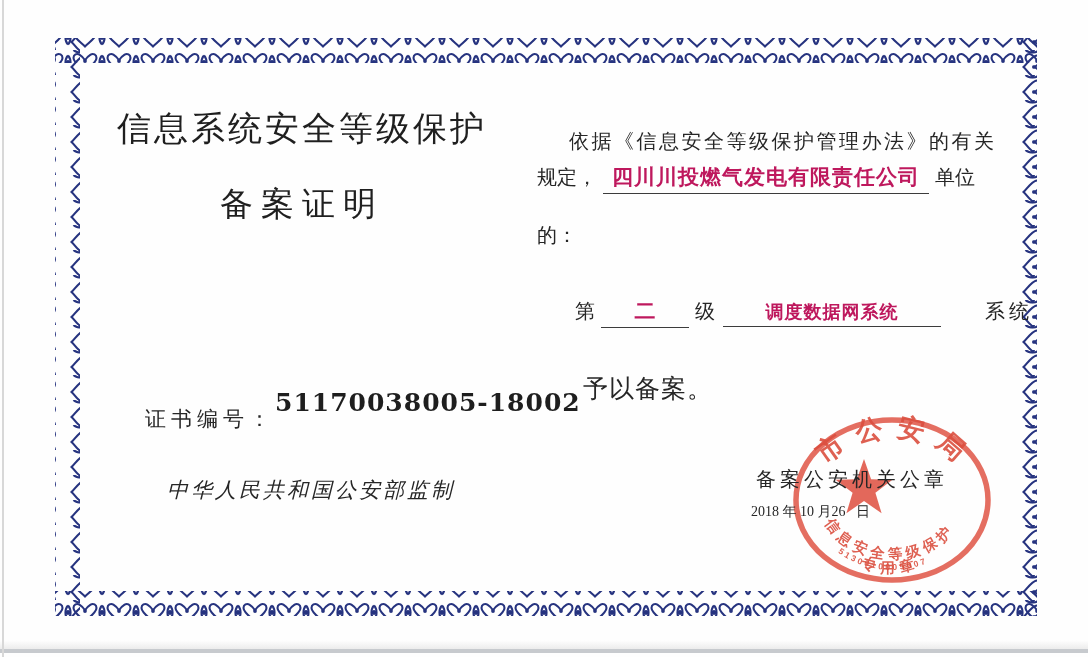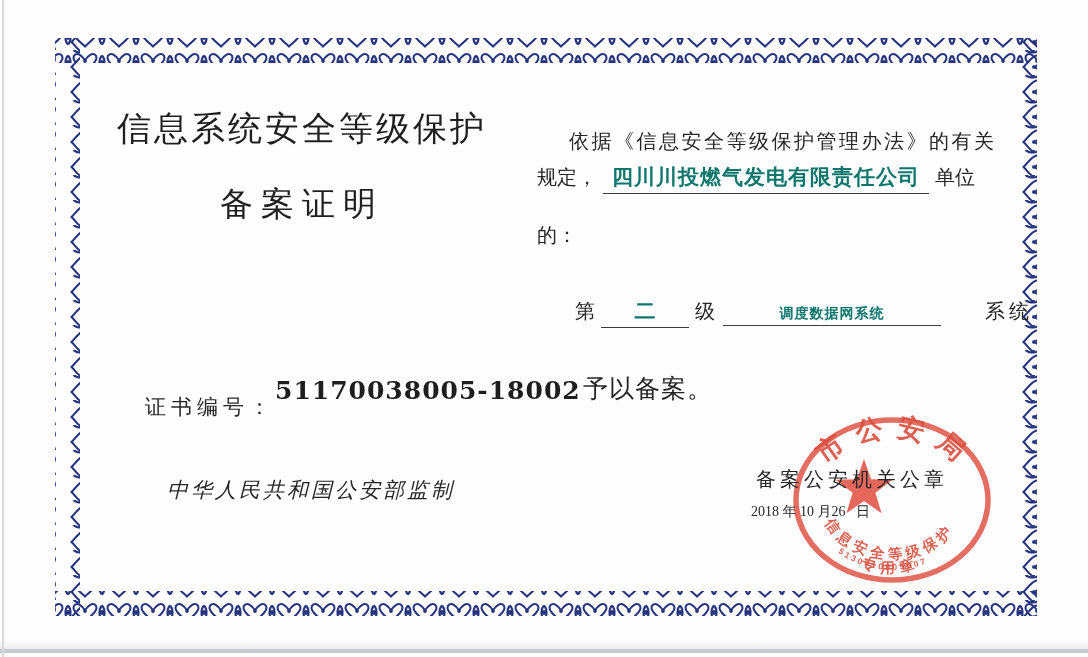--- a/index.html
+++ b/index.html
@@ -18,28 +18,28 @@
   .scan-shadow-bottom{position:absolute;left:0;top:640px;width:1088px;height:9px;background:linear-gradient(#ffffff,#ececec);z-index:0;}
   
   .txt{position:absolute;z-index:2;}
   .title-block{left:88px;top:106px;width:428px;text-align:center;}
   .title-l1{font-size:34px;letter-spacing:3px;color:#1f1f1f;font-weight:500;}
   .title-l2{margin-top:30px;font-size:33px;letter-spacing:8px;color:#1f1f1f;font-weight:500;}
   .intro-l1{left:537px;top:128px;width:470px;font-size:20px;letter-spacing:2.5px;text-indent:32px;white-space:nowrap;}
   .intro-l2{left:537px;top:163px;width:470px;font-size:20px;display:flex;align-items:baseline;white-space:nowrap;}
   .intro-l3{left:537px;top:222px;font-size:20px;}
   .blank{display:inline-block;border-bottom:1.5px solid #3c3c3c;text-align:center;
-         font-family:Liberation Sans, sans-serif;font-weight:bold;color:#0f766e;}
+         font-family:Liberation Sans, sans-serif;font-weight:bold;color:#be185d;}
   .unit-blank{min-width:322px;font-size:21px;letter-spacing:1px;padding:0 2px 2px 2px;margin:0 6px;}
   .grade-line{left:575px;top:297px;width:430px;font-size:20px;display:flex;align-items:baseline;white-space:nowrap;}
   .grade-blank{min-width:88px;font-size:21px;padding-bottom:2px;margin:0 6px;}
-  .system-blank{min-width:218px;font-size:14px;letter-spacing:1px;padding-bottom:2px;margin:0 8px;}
+  .system-blank{min-width:218px;font-size:18px;letter-spacing:1px;padding-bottom:2px;margin:0 8px;}
   .grade-suffix{letter-spacing:4px;margin-left:36px;}
   .filing{left:583px;top:372px;font-size:25px;letter-spacing:1px;}
-  .cert-row{left:145px;top:376px;display:flex;align-items:flex-start;}
+  .cert-row{left:145px;top:388px;display:flex;align-items:flex-start;}
   .cert-label{font-size:21px;letter-spacing:5px;padding-top:17px;}
   .cert-num{font-size:25px;font-weight:bold;letter-spacing:1px;color:#1e1e1e;
             font-family:"DejaVu Serif","Liberation Serif",serif;}
   .issuer{left:167px;top:476px;font-size:21px;letter-spacing:3px;font-style:italic;}
   .seal-caption{left:756px;top:466px;font-size:20px;letter-spacing:4px;z-index:3;}
   .date-line{left:751px;top:503px;font-size:14px;white-space:pre;z-index:3;}
   
   .seal{position:absolute;left:780px;top:403px;width:228px;height:198px;z-index:1;opacity:.92;}
   .seal text{font-family:"Liberation Sans","DejaVu Sans",sans-serif;font-weight:bold;fill:#d8402f;}
 </style>

